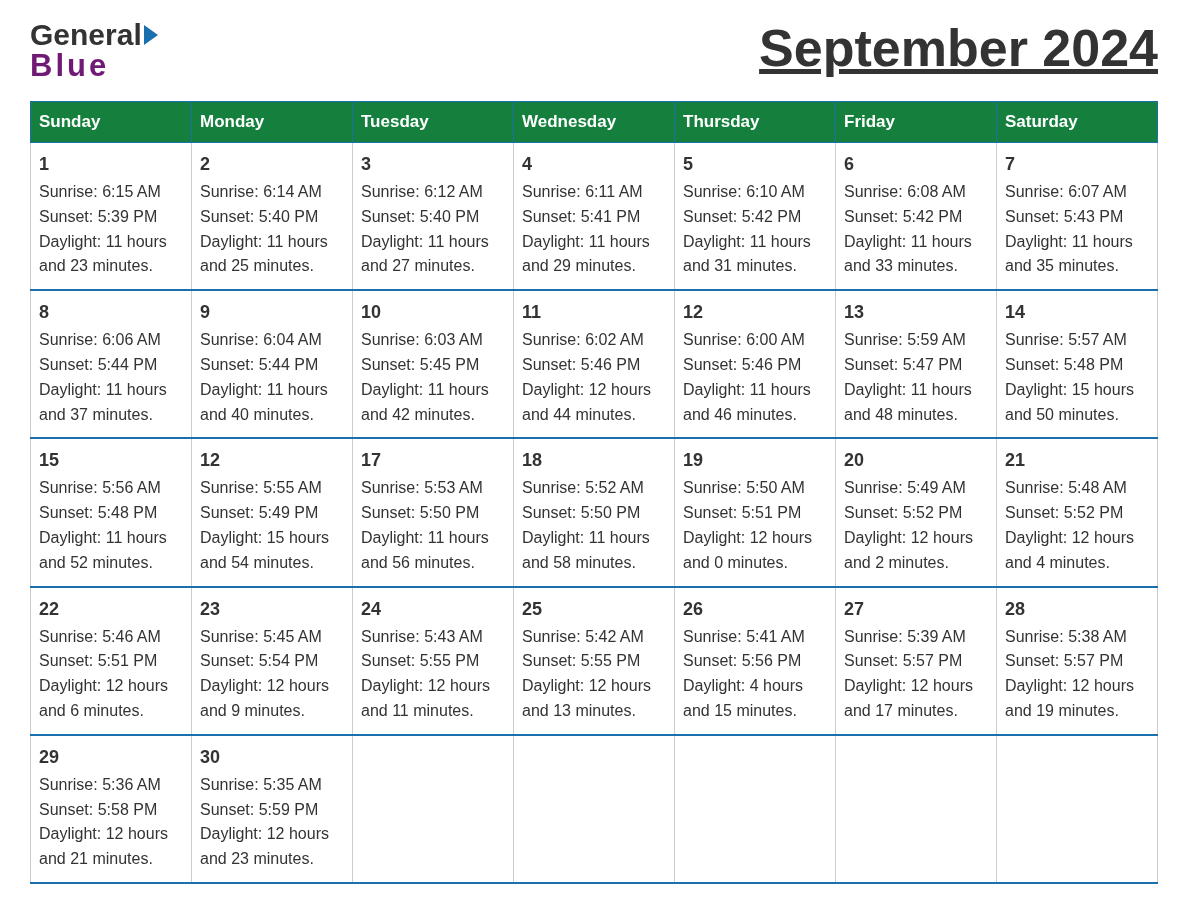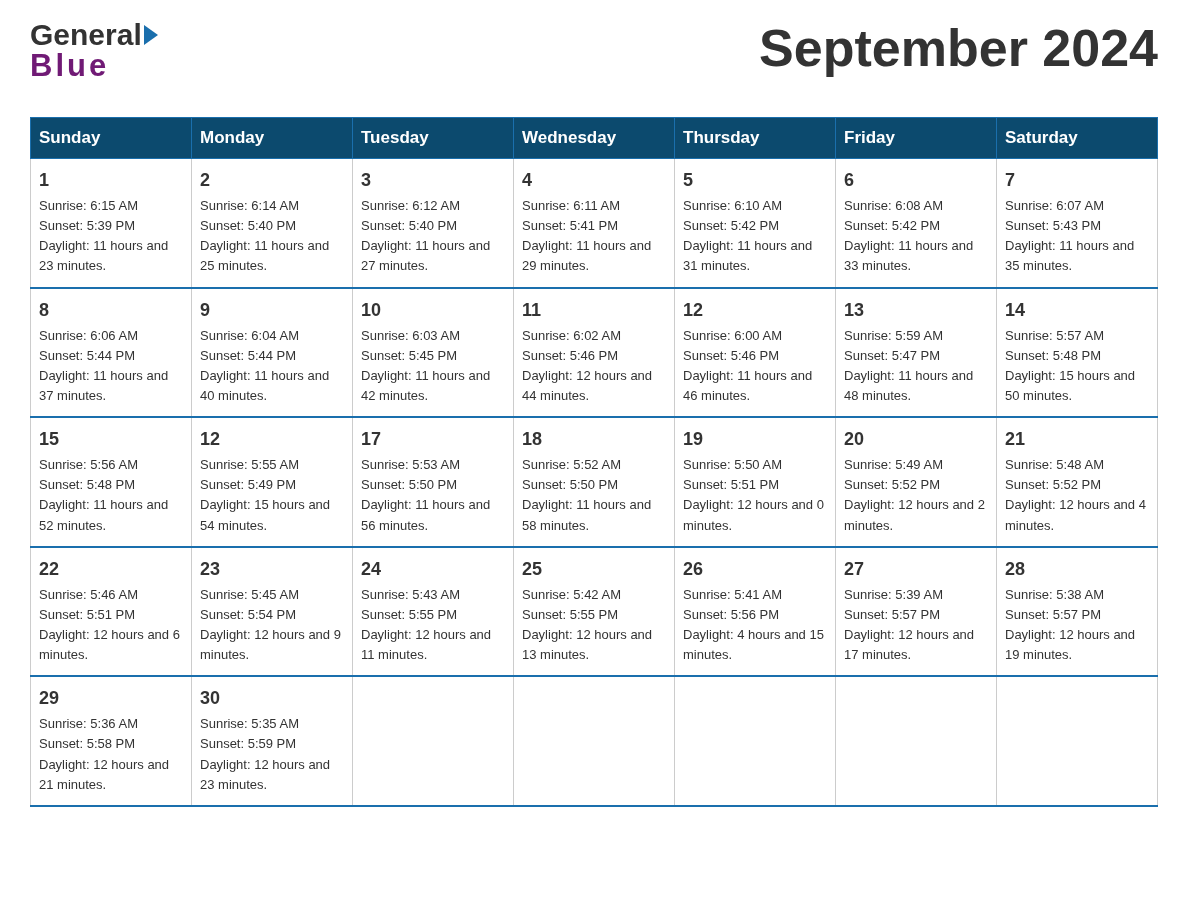--- a/index.html
+++ b/index.html
@@ -8,43 +8,44 @@
       background: #fff;
       color: #333;
       width: 1188px;
       min-height: 918px;
       padding: 20px 30px;
     }
     .header {
       display: flex;
       justify-content: space-between;
       align-items: flex-start;
-      margin-bottom: 36px;
+      margin-bottom: 20px;
     }
     .title-area {
       text-align: right;
+      text-decoration: underline;
     }
     .month-title {
       font-size: 52px;
       font-weight: bold;
       color: #333;
       line-height: 1.1;
     }
     .location {
       font-size: 22px;
       color: #555;
       margin-top: 4px;
     }
     table {
       width: 100%;
       border-collapse: collapse;
       table-layout: fixed;
     }
     thead th {
-      background-color: #0c4a6e;
+      background-color: #15803d;
       color: #fff;
       font-size: 17px;
       font-weight: bold;
       padding: 10px 8px;
       text-align: left;
       border: 1px solid #1a6fad;
     }
     tbody tr {
       border-bottom: 2px solid #1a6fad;
     }
@@ -62,21 +63,21 @@
     tbody td:last-child { border-right: 1px solid #ccc; }
     .day-number {
       font-size: 18px;
       font-weight: bold;
       display: block;
       margin-bottom: 2px;
       color: #333;
     }
     .day-info {
       color: #333;
-      font-size: 13px;
+      font-size: 16px;
       line-height: 1.55;
     }
     .empty-cell {
       background: #fff;
     }
     
     .logo-container {
       display: flex;
       align-items: center;
     }

